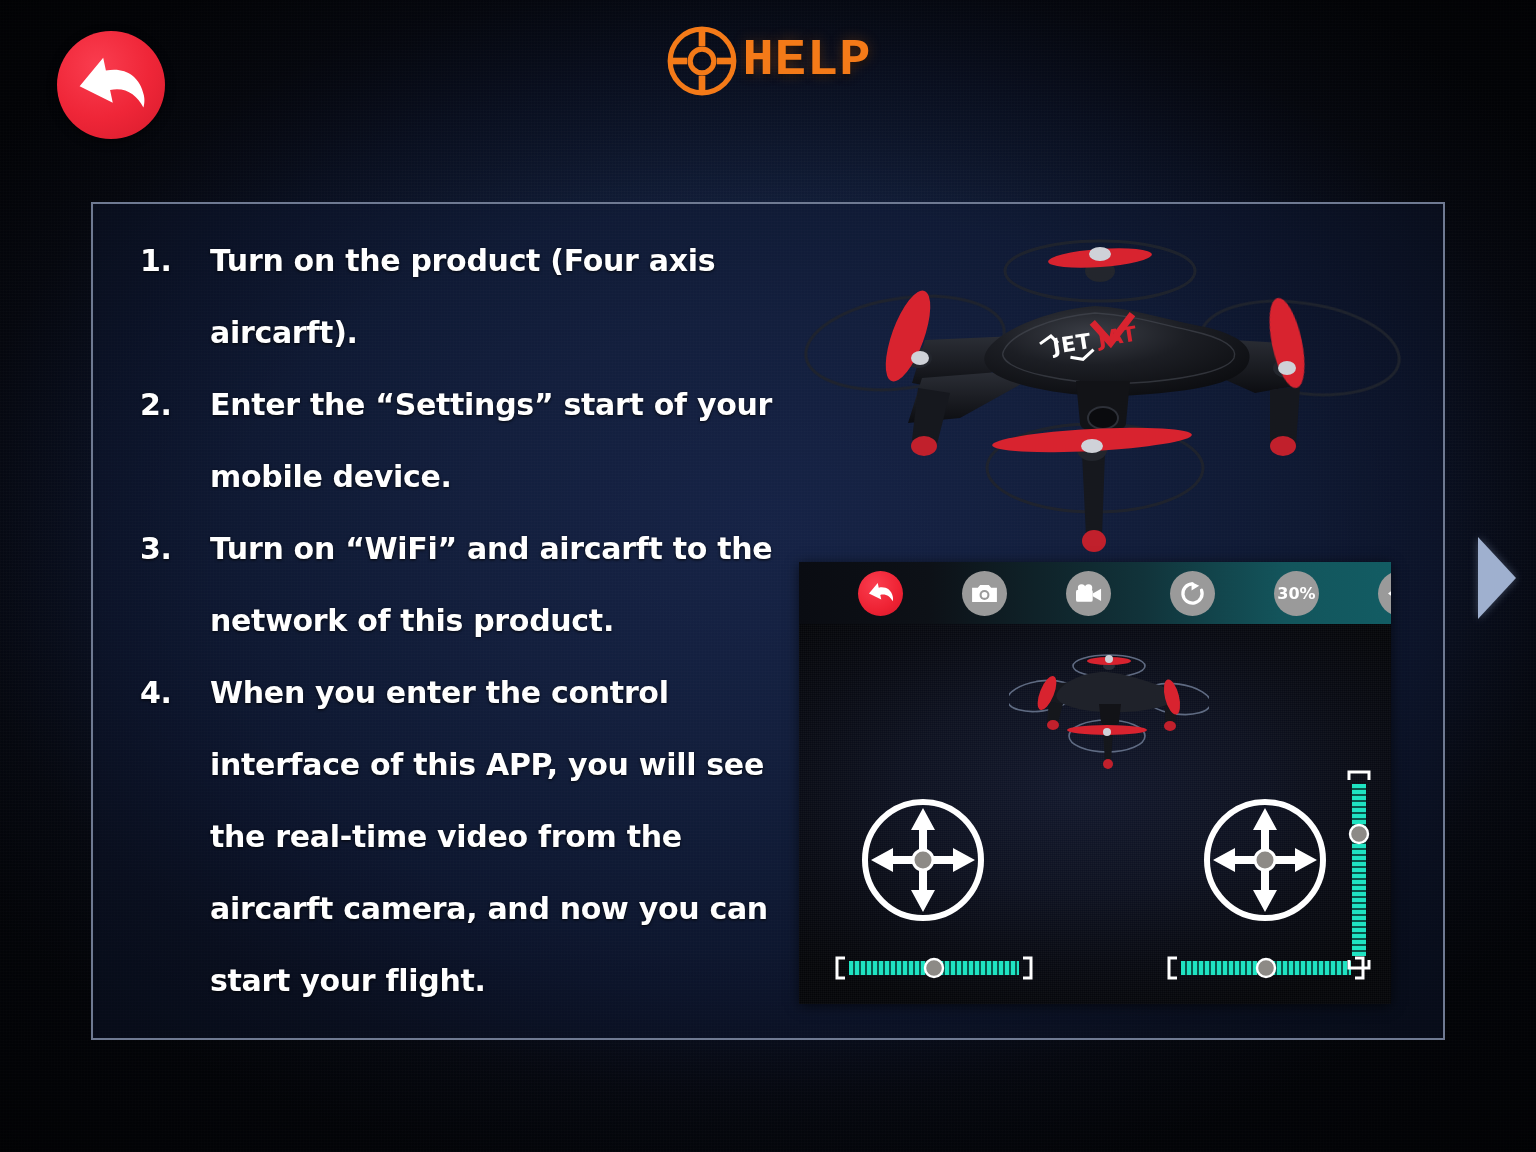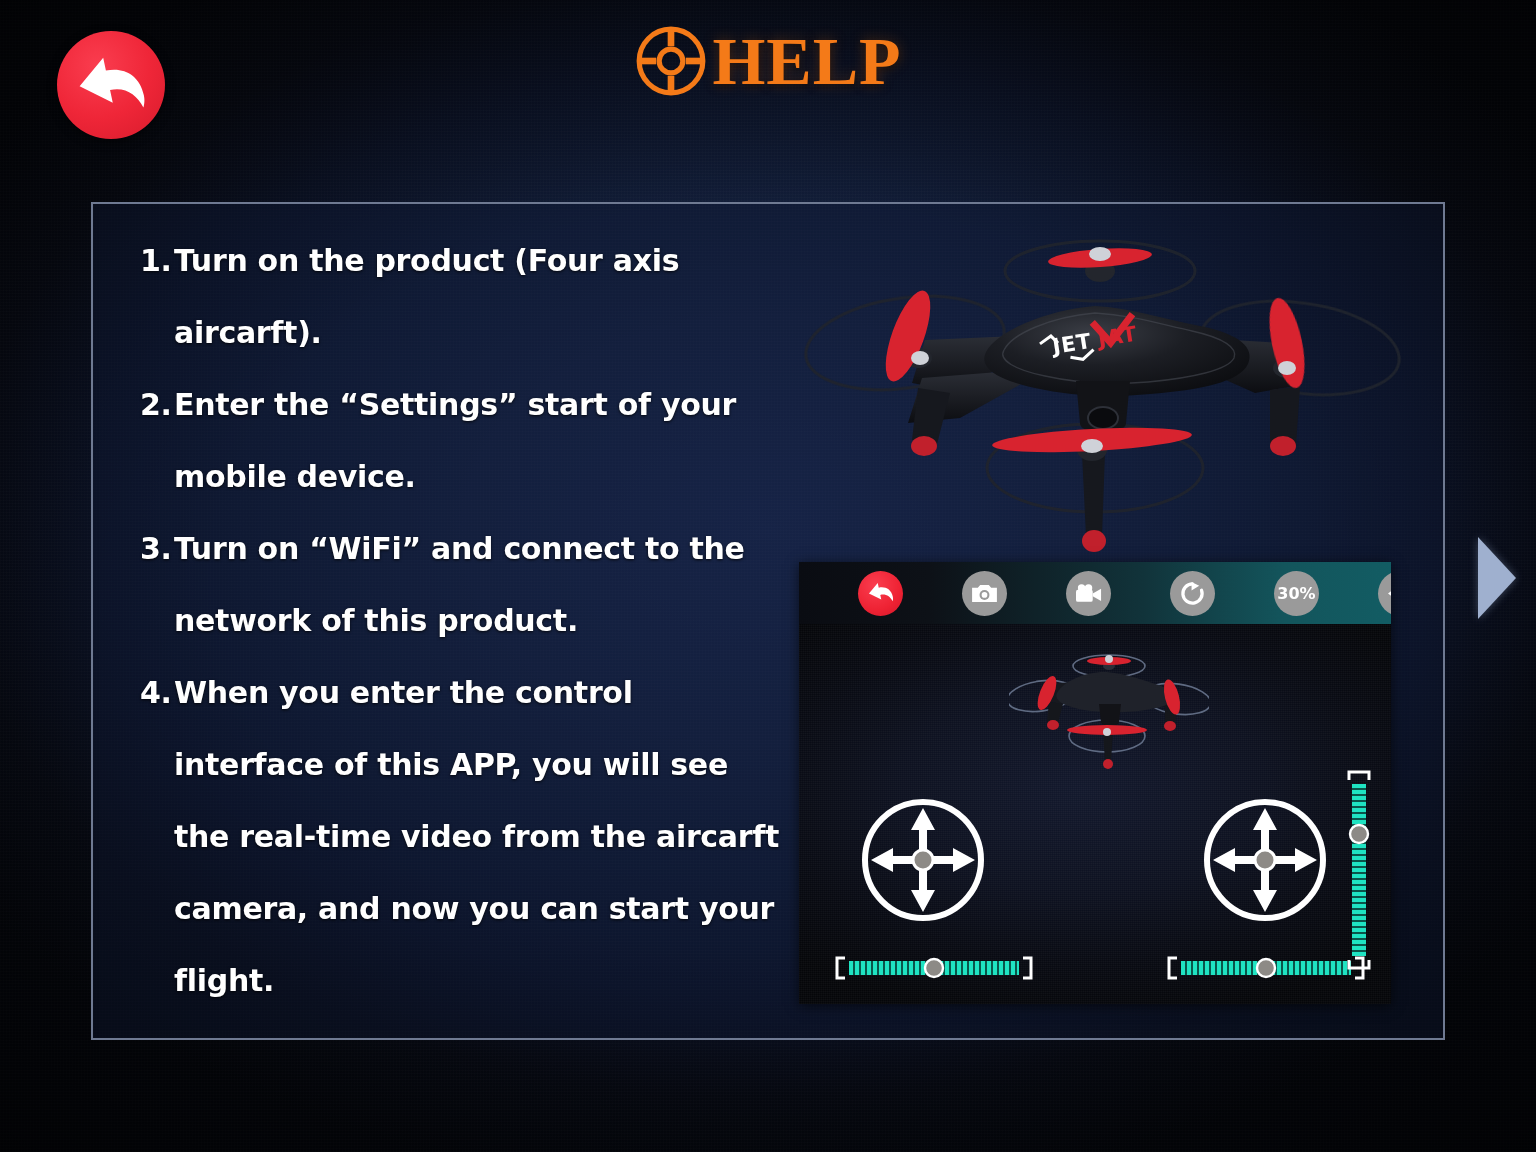--- a/index.html
+++ b/index.html
@@ -46,27 +46,27 @@
   }
   #back-btn svg { position:absolute; left: 20px; top: 22px; }
 
   
   #title-wrap {
     left: 0; top: 24px; width: 1536px;
     display:flex; align-items:center; justify-content:center; gap: 4px;
   }
   #help-ring { width: 74px; height: 74px; flex: 0 0 auto; }
   #help-text {
-    font-size: 68px;
+    font-size: 52px;
     font-weight: 700;
     letter-spacing: 1px;
     color: #f47a18;
     text-shadow: 0 0 14px rgba(244,122,24,0.28), 0 3px 6px rgba(0,0,0,0.6);
     line-height: 74px;
-    font-family: Liberation Serif, serif;
+    font-family: Liberation Mono, monospace;
   }
 
   
   #panel {
     left: 91px; top: 202px;
     width: 1354px; height: 838px;
     border: 2px solid #6f7a92;
     background: rgba(16,25,52,0.40);
     box-sizing: border-box;
   }
@@ -82,21 +82,21 @@
     color: #ffffff;
     font-size: 30px;
     font-weight: 700;
     font-family: "DejaVu Sans", sans-serif;
     letter-spacing: -0.3px;
     line-height: 72px;
     margin-bottom: 0px;
     text-shadow: 0 1px 3px rgba(0,0,0,0.8);
   }
   .instr-num { flex: 0 0 auto; width: 34px; }
-  .instr-body { flex: 1 1 auto; }
+  .instr-body { flex: 1 1 auto; margin-left: 36px; }
 
   
   #drone-photo { left: 800px; top: 218px; width: 604px; height: 345px; }
 
   
   #app-preview {
     left: 799px; top: 562px;
     width: 592px; height: 442px;
     background: #07080d;
     overflow: hidden;
@@ -191,21 +191,21 @@
       <span class="instr-body">Turn on the product (Four axis aircarft).</span>
     </div>
 
     <div class="instr-item">
       <span class="instr-num">2.</span>
       <span class="instr-body">Enter the “Settings” start of your mobile device.</span>
     </div>
 
     <div class="instr-item">
       <span class="instr-num">3.</span>
-      <span class="instr-body">Turn on “WiFi” and connect to the network of this product.</span>
+      <span class="instr-body">Turn on “WiFi” and aircarft to the network of this product.</span>
     </div>
 
     <div class="instr-item">
       <span class="instr-num">4.</span>
       <span class="instr-body">When you enter the control interface of this APP, you will see the real-time video from the aircarft camera, and now you can start your flight.</span>
     </div>
 
   </div>
 
   <svg id="drone-photo" class="layer" viewBox="0 0 604 345">

